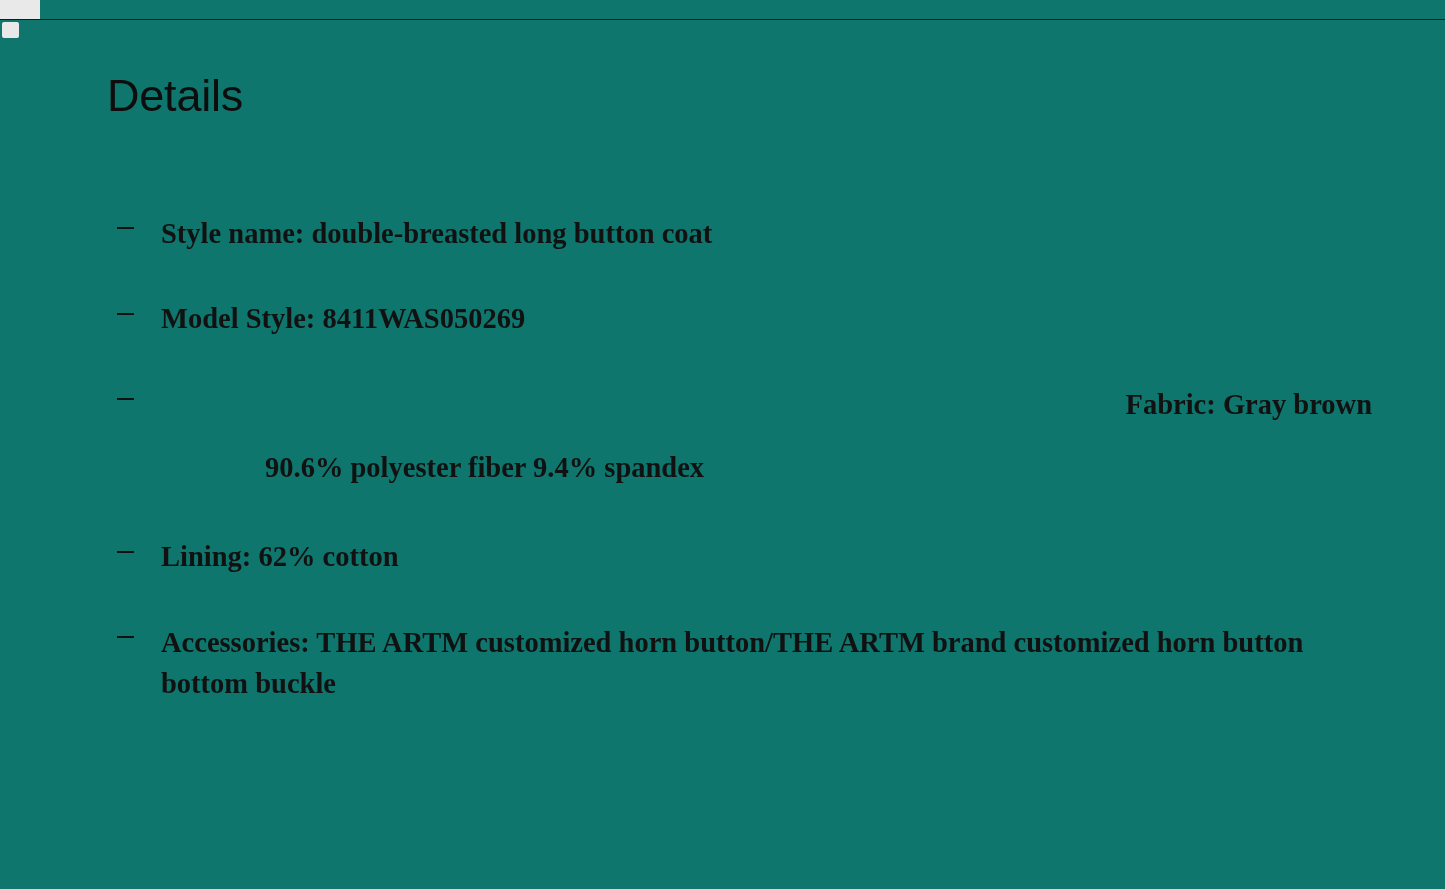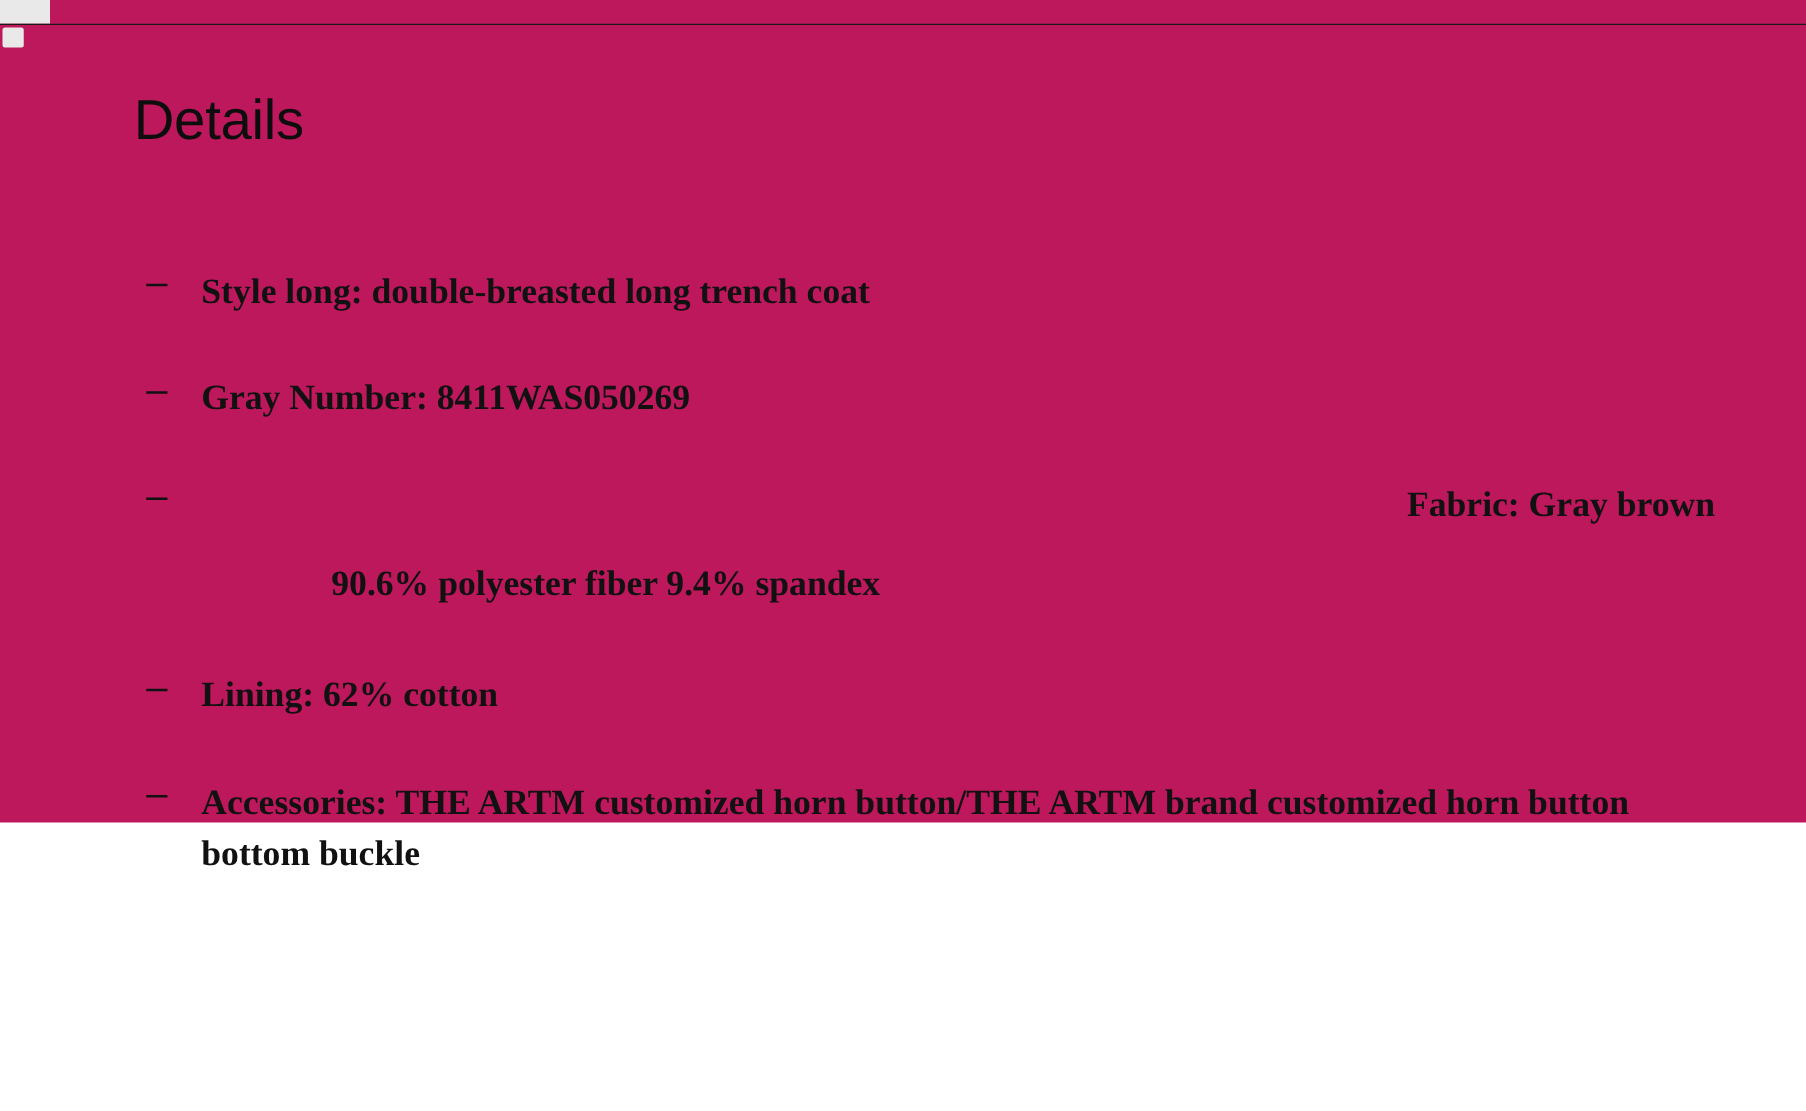--- a/index.html
+++ b/index.html
@@ -9,22 +9,22 @@
   }
   body {
     width: 1445px;
     height: 889px;
     font-family: "Liberation Sans", sans-serif;
     overflow: hidden;
   }
   .slide {
     position: relative;
     width: 1445px;
-    height: 658px;
-    background: #be185d;
+    height: 889px;
+    background: #0f766e;
     box-sizing: border-box;
   }
   
   .top-rule {
     position: absolute;
     left: 0;
     top: 19px;
     width: 1445px;
     height: 0;
     border-top: 1.6px solid #1a1a1a;
@@ -102,26 +102,26 @@
   <div class="corner-mark m2"></div>
 
   <div class="top-rule"></div>
 
   <div class="title">Details</div>
 
   <div class="bullets">
 
     <div class="bullet b-style">
       <span class="dash"></span>
-      <span class="text">Style long: double-breasted long trench coat</span>
+      <span class="text">Style name: double-breasted long button coat</span>
     </div>
 
     <div class="bullet b-model">
       <span class="dash"></span>
-      <span class="text">Gray Number: 8411WAS050269</span>
+      <span class="text">Model Style: 8411WAS050269</span>
     </div>
 
     <div class="bullet b-fabric">
       <span class="dash"></span>
       <span class="text">Fabric: Gray brown</span>
     </div>
 
     <div class="subline">90.6% polyester fiber 9.4% spandex</div>
 
     <div class="bullet b-lining">

